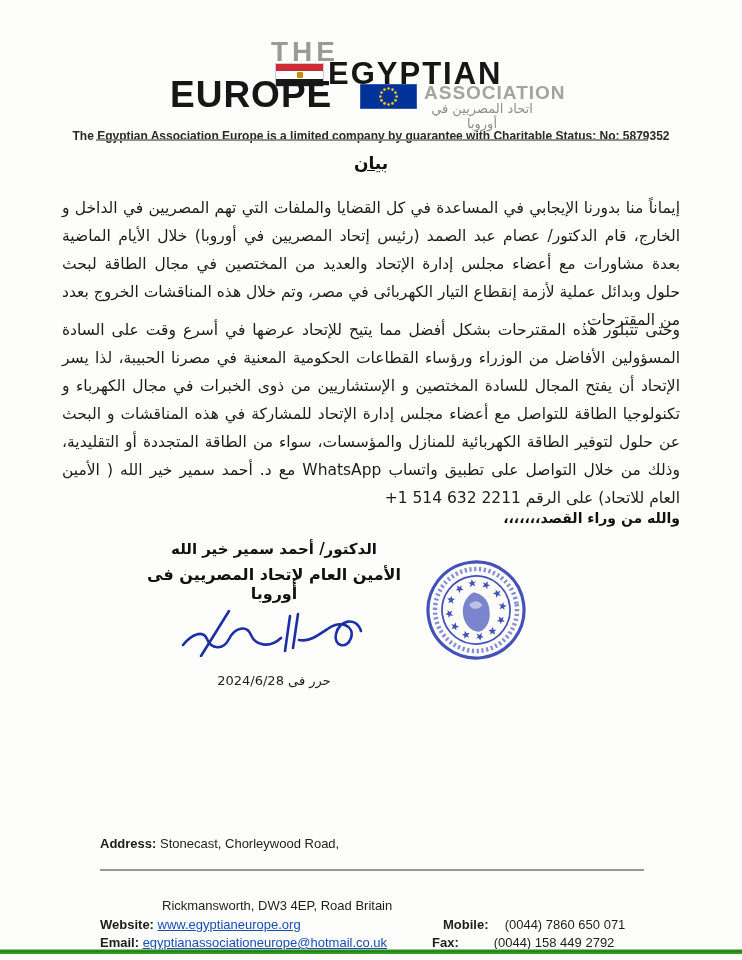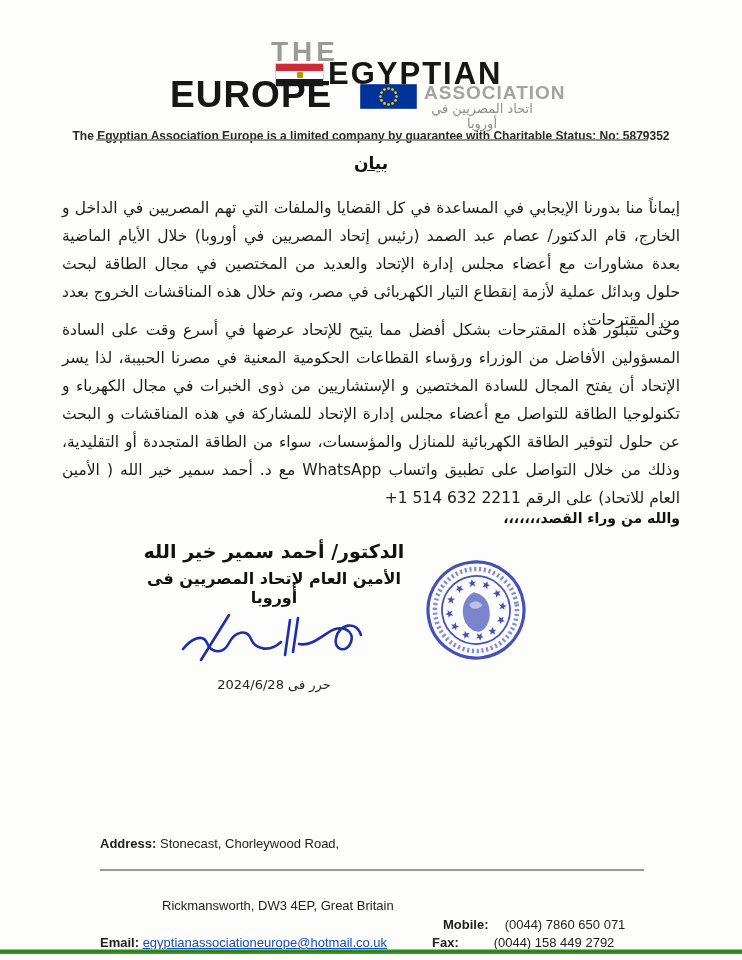--- a/index.html
+++ b/index.html
@@ -31,21 +31,21 @@
   .body-par{left:62px;width:618px;direction:rtl;text-align:justify;font-size:15.5px;line-height:28px;
             color:#1c1c1c;font-family:"DejaVu Sans",sans-serif;}
   .p1{top:194px;}
   .p2{top:316px;}
   .closing{right:62px;top:510px;direction:rtl;font-weight:700;font-size:14px;color:#111;
            font-family:"DejaVu Sans",sans-serif;}
 
   
   .sig-block{left:128px;top:540px;width:292px;text-align:center;direction:rtl;
              font-family:"DejaVu Sans",sans-serif;color:#111;}
-  .sig-name{font-weight:700;font-size:19px;}
+  .sig-name{font-weight:700;font-size:15px;}
   .sig-title{font-weight:700;font-size:16px;margin-top:7px;}
   .sig-svg{margin-top:2px;}
   .sig-date{font-size:13px;margin-top:12px;color:#222;}
 
   .stamp{left:408px;top:556px;}
 
   
   .footer-rule{left:100px;top:869px;width:544px;height:2px;background:#9a9a9a;}
   .ft{font-size:13px;color:#1d1d1d;}
   .ft b{font-weight:700;}
@@ -159,22 +159,26 @@
       </g>
     </svg>
   </div>
 
   <div class="abs footer-rule"></div>
 
   <div class="abs ft ft-address">
     <b>Address:</b>
     <span>Stonecast, Chorleywood Road,</span>
   </div>
-  <div class="abs ft ft-address2">Rickmansworth, DW3 4EP, Great Britain</div>
+  <div class="abs ft ft-address2">Rickmansworth, DW3 4EP, Road Britain</div>
 
+  <div class="abs ft ft-website">
+    <b>Website:</b>
+    <a class="link">www.egyptianeurope.org</a>
+  </div>
   <div class="abs ft ft-email">
     <b>Email:</b>
     <a class="link">egyptianassociationeurope@hotmail.co.uk</a>
   </div>
 
   <div class="abs ft ft-mobile">
     <span class="ft-label-col">Mobile:</span>
     <span>(0044) 7860 650 071</span>
   </div>
   <div class="abs ft ft-fax">

